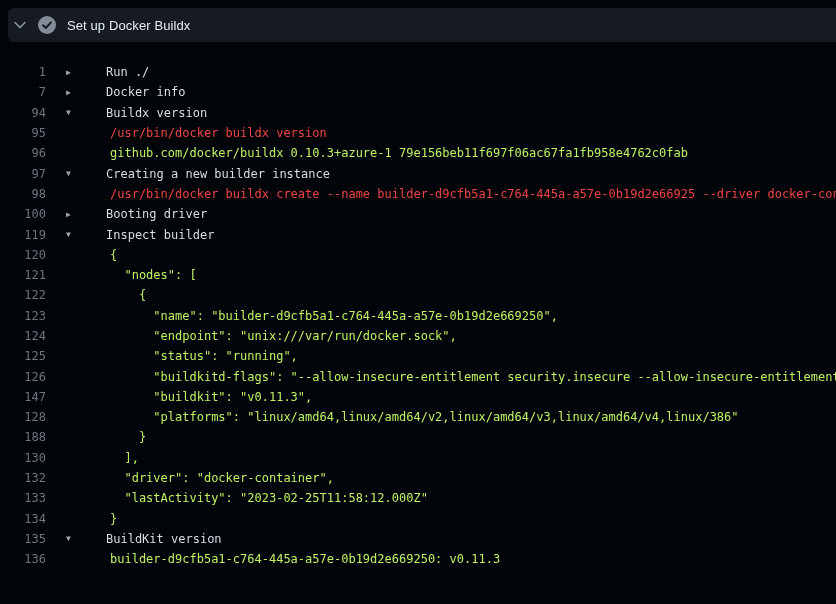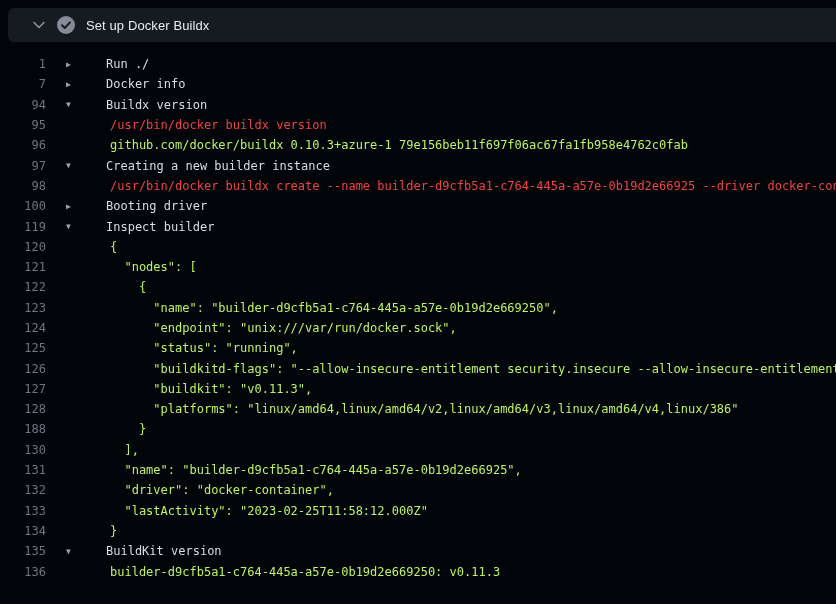--- a/index.html
+++ b/index.html
@@ -4,29 +4,29 @@
 <style>
   * { margin: 0; padding: 0; box-sizing: border-box; }
   html, body {
     width: 836px; height: 604px;
     overflow: hidden;
     background: #010409;
     font-family: "Liberation Sans", sans-serif;
   }
   
   .step-header {
-    margin: 8px 0 0 8px;
+    margin: 8px 0 8px 8px;
     width: 828px;
     height: 34px;
     background: #161b22;
     border-radius: 6px 0 0 6px;
     display: flex;
     align-items: center;
     gap: 11px;
-    padding-left: 24px;
+    padding-left: 5px;
     cursor: pointer;
   }
   .chevron-icon { width: 14px; height: 14px; display: flex; align-items: center; justify-content: center; }
   .check-icon   { width: 18px; height: 18px; display: flex; align-items: center; justify-content: center; }
   .step-title {
     color: #e6edf3;
     font-size: 13px;
     letter-spacing: .1px;
   }
   
@@ -145,38 +145,34 @@
   </div>
     <div class="line">
     <a class="num">125</a>
     <div class="content output"><span class="text">      "status": "running",</span></div>
   </div>
     <div class="line">
     <a class="num">126</a>
     <div class="content output"><span class="text">      "buildkitd-flags": "--allow-insecure-entitlement security.insecure --allow-insecure-entitlement network.host",</span></div>
   </div>
     <div class="line">
-    <a class="num">127</a>
+    <a class="num">147</a>
     <div class="content output"><span class="text">      "buildkit": "v0.11.3",</span></div>
   </div>
     <div class="line">
     <a class="num">128</a>
     <div class="content output"><span class="text">      "platforms": "linux/amd64,linux/amd64/v2,linux/amd64/v3,linux/amd64/v4,linux/386"</span></div>
   </div>
     <div class="line">
     <a class="num">188</a>
     <div class="content output"><span class="text">    }</span></div>
   </div>
     <div class="line">
     <a class="num">130</a>
     <div class="content output"><span class="text">  ],</span></div>
-  </div>
-    <div class="line">
-    <a class="num">131</a>
-    <div class="content output"><span class="text">  "name": "builder-d9cfb5a1-c764-445a-a57e-0b19d2e66925",</span></div>
   </div>
     <div class="line">
     <a class="num">132</a>
     <div class="content output"><span class="text">  "driver": "docker-container",</span></div>
   </div>
     <div class="line">
     <a class="num">133</a>
     <div class="content output"><span class="text">  "lastActivity": "2023-02-25T11:58:12.000Z"</span></div>
   </div>
     <div class="line">

